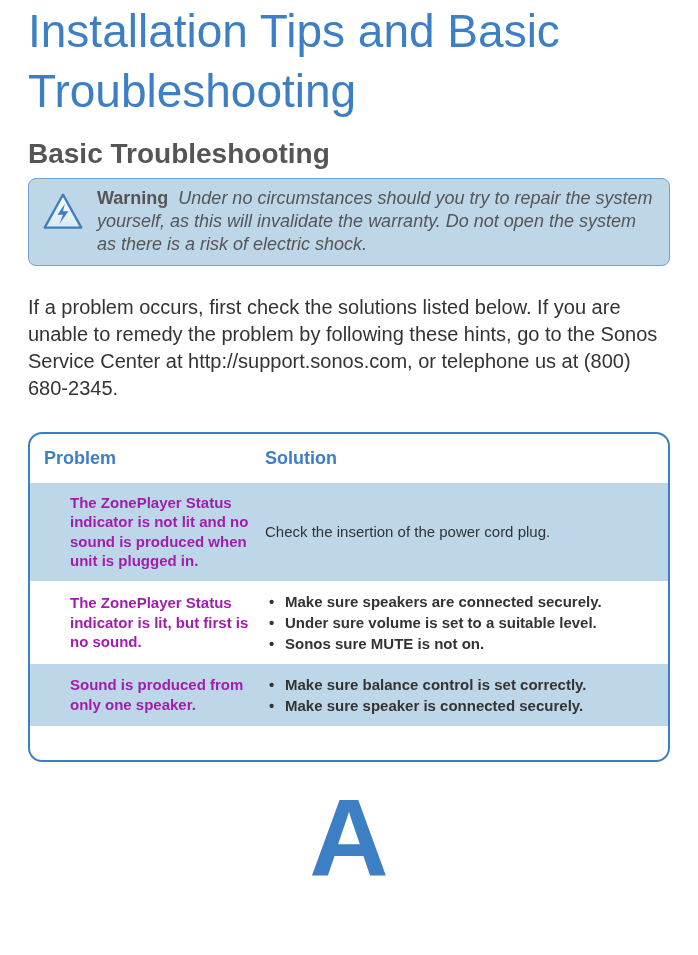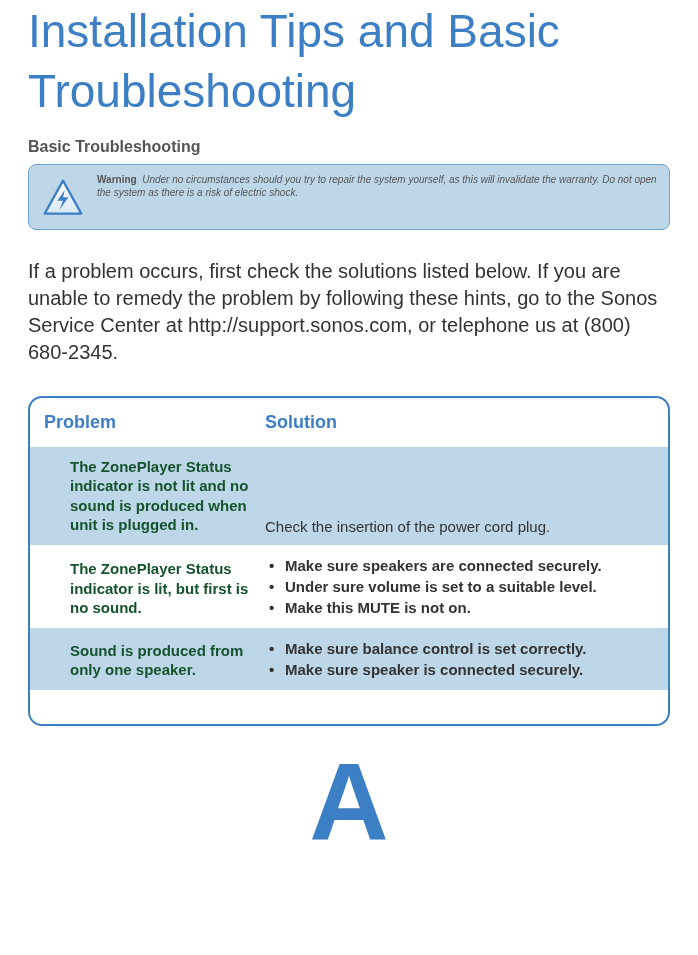--- a/index.html
+++ b/index.html
@@ -18,21 +18,21 @@
     .page-title {
       color: #3d7fc4;
       font-size: 46px;
       font-weight: 400;
       line-height: 1.3;
       margin-top: 2px;
       margin-bottom: 16px;
     }
     .section-heading {
       color: #555555;
-      font-size: 16px;
+      font-size: 28px;
       font-weight: 700;
       margin-bottom: 8px;
     }
     .warning-box {
       display: flex;
       align-items: flex-start;
       background: #bed7e8;
       border: 1px solid #6fa3cf;
       border-radius: 8px;
       padding: 8px 12px;
@@ -40,21 +40,21 @@
     }
     .warning-icon {
       flex: 0 0 auto;
       width: 44px;
       height: 44px;
       margin-right: 12px;
       margin-top: 4px;
     }
     .warning-text {
       color: #555555;
-      font-size: 10px;
+      font-size: 18px;
       font-style: italic;
       line-height: 1.3;
     }
     .warning-label {
       font-weight: 700;
       font-style: normal;
       color: #555555;
     }
     .body-paragraph {
       color: #333333;
@@ -63,21 +63,21 @@
       margin-bottom: 30px;
     }
     .trouble-table {
       width: 100%;
       border: 2px solid #3d7fc4;
       border-radius: 14px;
       overflow: hidden;
     }
     .trouble-row {
       display: flex;
-      align-items: flex-end;
+      align-items: center;
     }
     .cell-problem {
       flex: 0 0 235px;
       padding: 10px 12px 10px 14px;
       font-size: 15px;
       color: #333333;
     }
     .cell-solution {
       flex: 1;
       padding: 10px 14px 10px 0;
@@ -90,21 +90,21 @@
       font-size: 18px;
       font-weight: 700;
       padding-top: 14px;
       padding-bottom: 14px;
     }
     .shade {
       background: #bed7e8;
     }
     .prob-text {
       font-weight: 700;
-      color: #14532d;
+      color: #a21caf;
       line-height: 1.3;
       padding-left: 40px;
     }
     .sol-list {
       list-style: none;
       padding: 0;
       font-weight: bold;
     }
     .sol-list li {
       position: relative;
@@ -166,21 +166,21 @@
     <div class="cell-problem prob-text">The ZonePlayer Status indicator is not lit and no sound is produced when unit is plugged in.</div>
     <div class="cell-solution">Check the insertion of the power cord plug.</div>
   </div>
 
   <div class="trouble-row">
     <div class="cell-problem prob-text">The ZonePlayer Status indicator is lit, but first is no sound.</div>
     <div class="cell-solution">
       <ul class="sol-list">
         <li>Make sure speakers are connected securely.</li>
         <li>Under sure volume is set to a suitable level.</li>
-        <li>Make this MUTE is not on.</li>
+        <li>Sonos sure MUTE is not on.</li>
       </ul>
     </div>
   </div>
 
   <div class="trouble-row shade">
     <div class="cell-problem prob-text">Sound is produced from only one speaker.</div>
     <div class="cell-solution">
       <ul class="sol-list">
         <li>Make sure balance control is set correctly.</li>
         <li>Make sure speaker is connected securely.</li>

